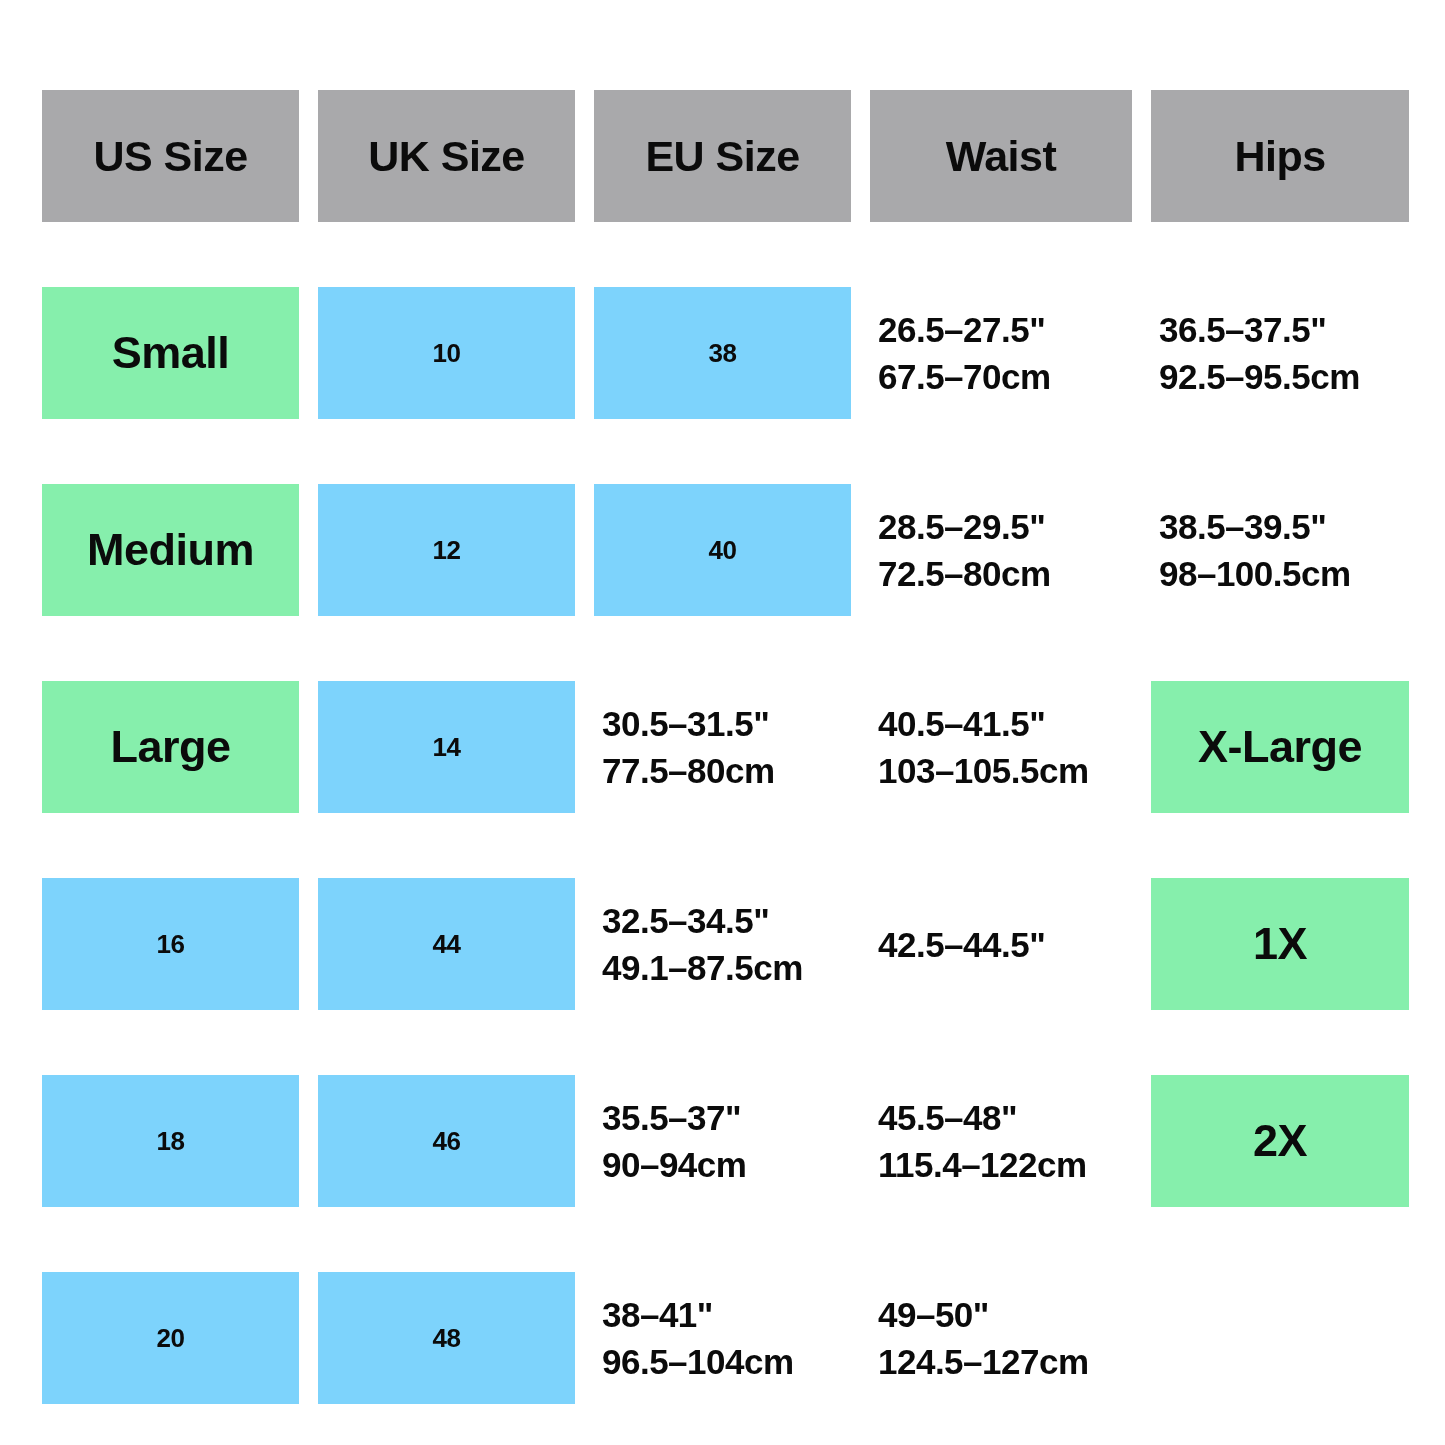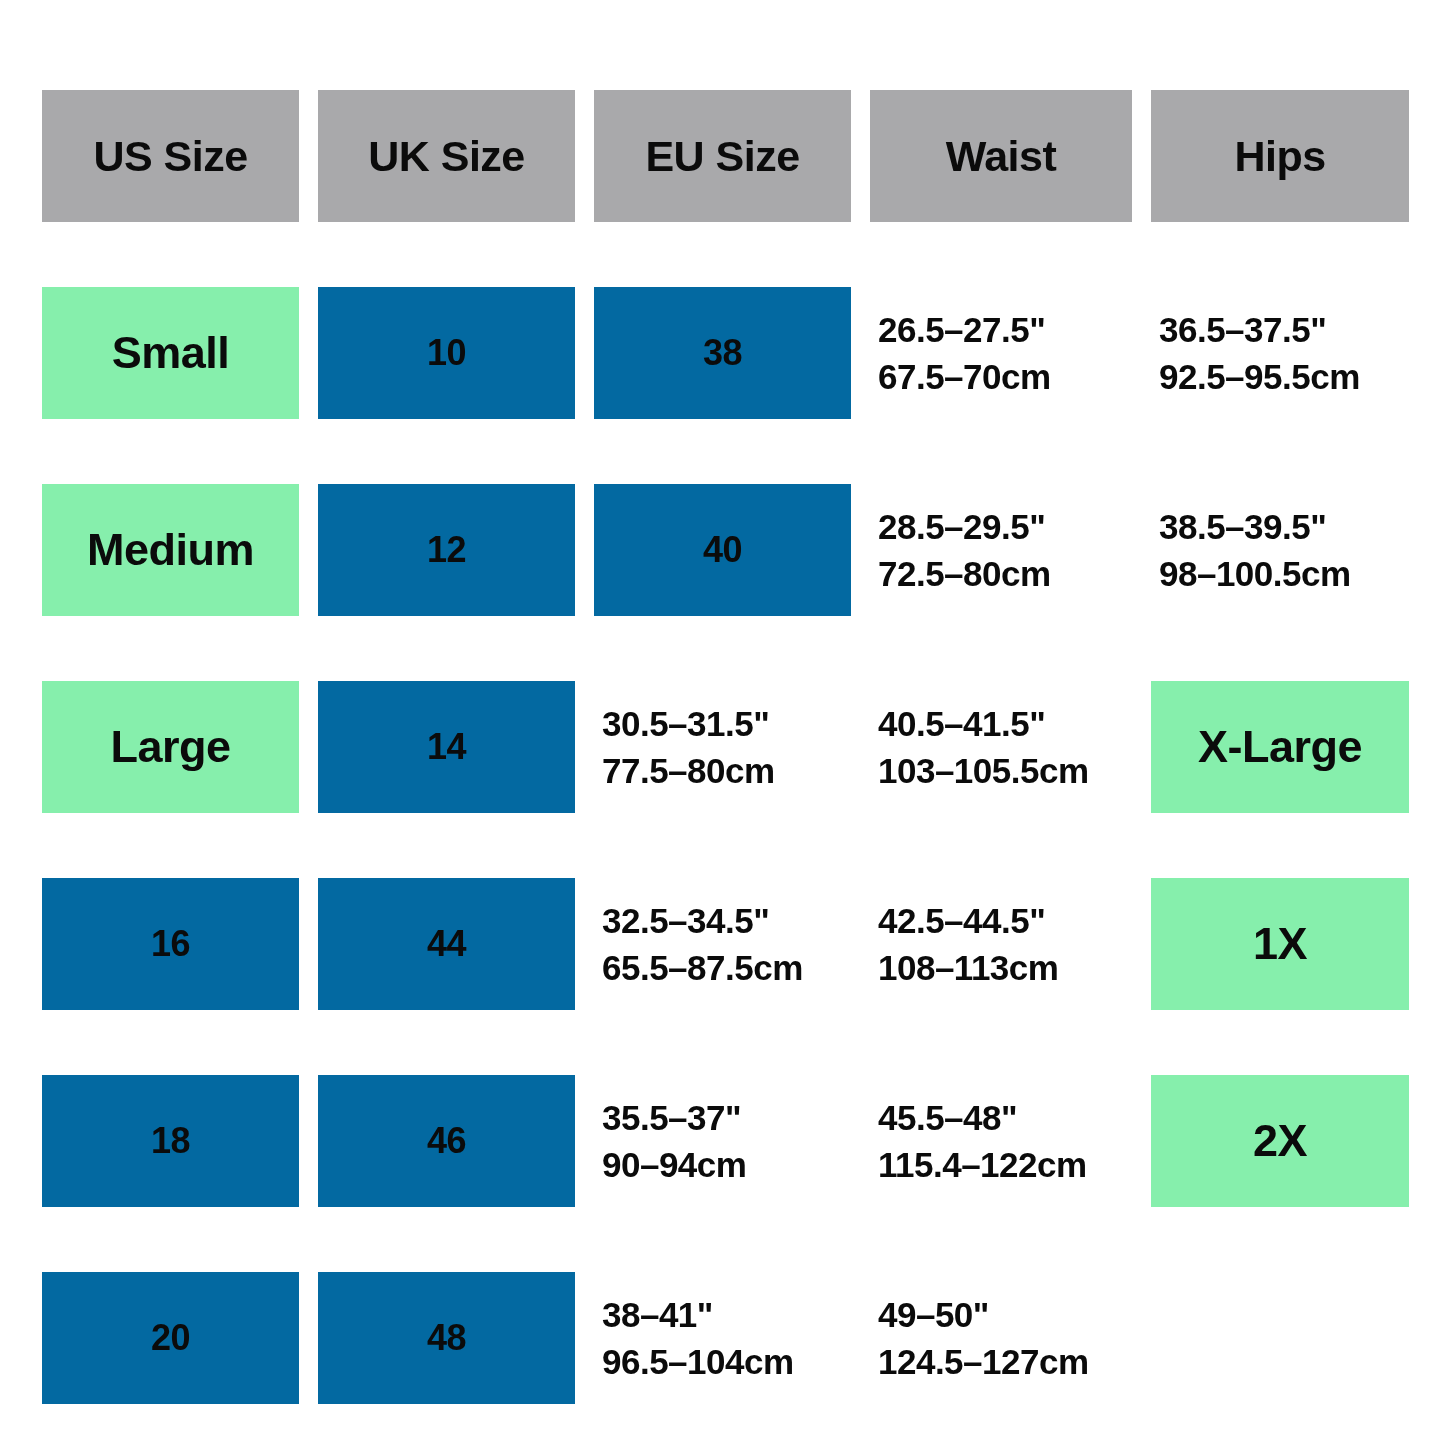--- a/index.html
+++ b/index.html
@@ -40,22 +40,22 @@
   }
   .head {
     background: #a9a9ab;
     font-size: 43px;
   }
   .rowlabel {
     background: #86efac;
     font-size: 45px;
   }
   .num {
-    background: #0369a1;
-    font-size: 36px;
+    background: #7dd3fc;
+    font-size: 26px;
   }
   .meas {
     background: #ffffff;
     flex-direction: column;
     align-items: flex-start;
     justify-content: center;
     font-size: 35px;
     line-height: 47px;
     padding-left: 8px;
   }
@@ -106,25 +106,24 @@
     <div class="cell meas">
       <div class="line">40.5–41.5"</div>
       <div class="line">103–105.5cm</div>
     </div>
 
     <div class="cell rowlabel">X-Large</div>
     <div class="cell num">16</div>
     <div class="cell num">44</div>
     <div class="cell meas">
       <div class="line">32.5–34.5"</div>
-      <div class="line">65.5–87.5cm</div>
+      <div class="line">49.1–87.5cm</div>
     </div>
     <div class="cell meas">
       <div class="line">42.5–44.5"</div>
-      <div class="line">108–113cm</div>
     </div>
 
     <div class="cell rowlabel">1X</div>
     <div class="cell num">18</div>
     <div class="cell num">46</div>
     <div class="cell meas">
       <div class="line">35.5–37"</div>
       <div class="line">90–94cm</div>
     </div>
     <div class="cell meas">

